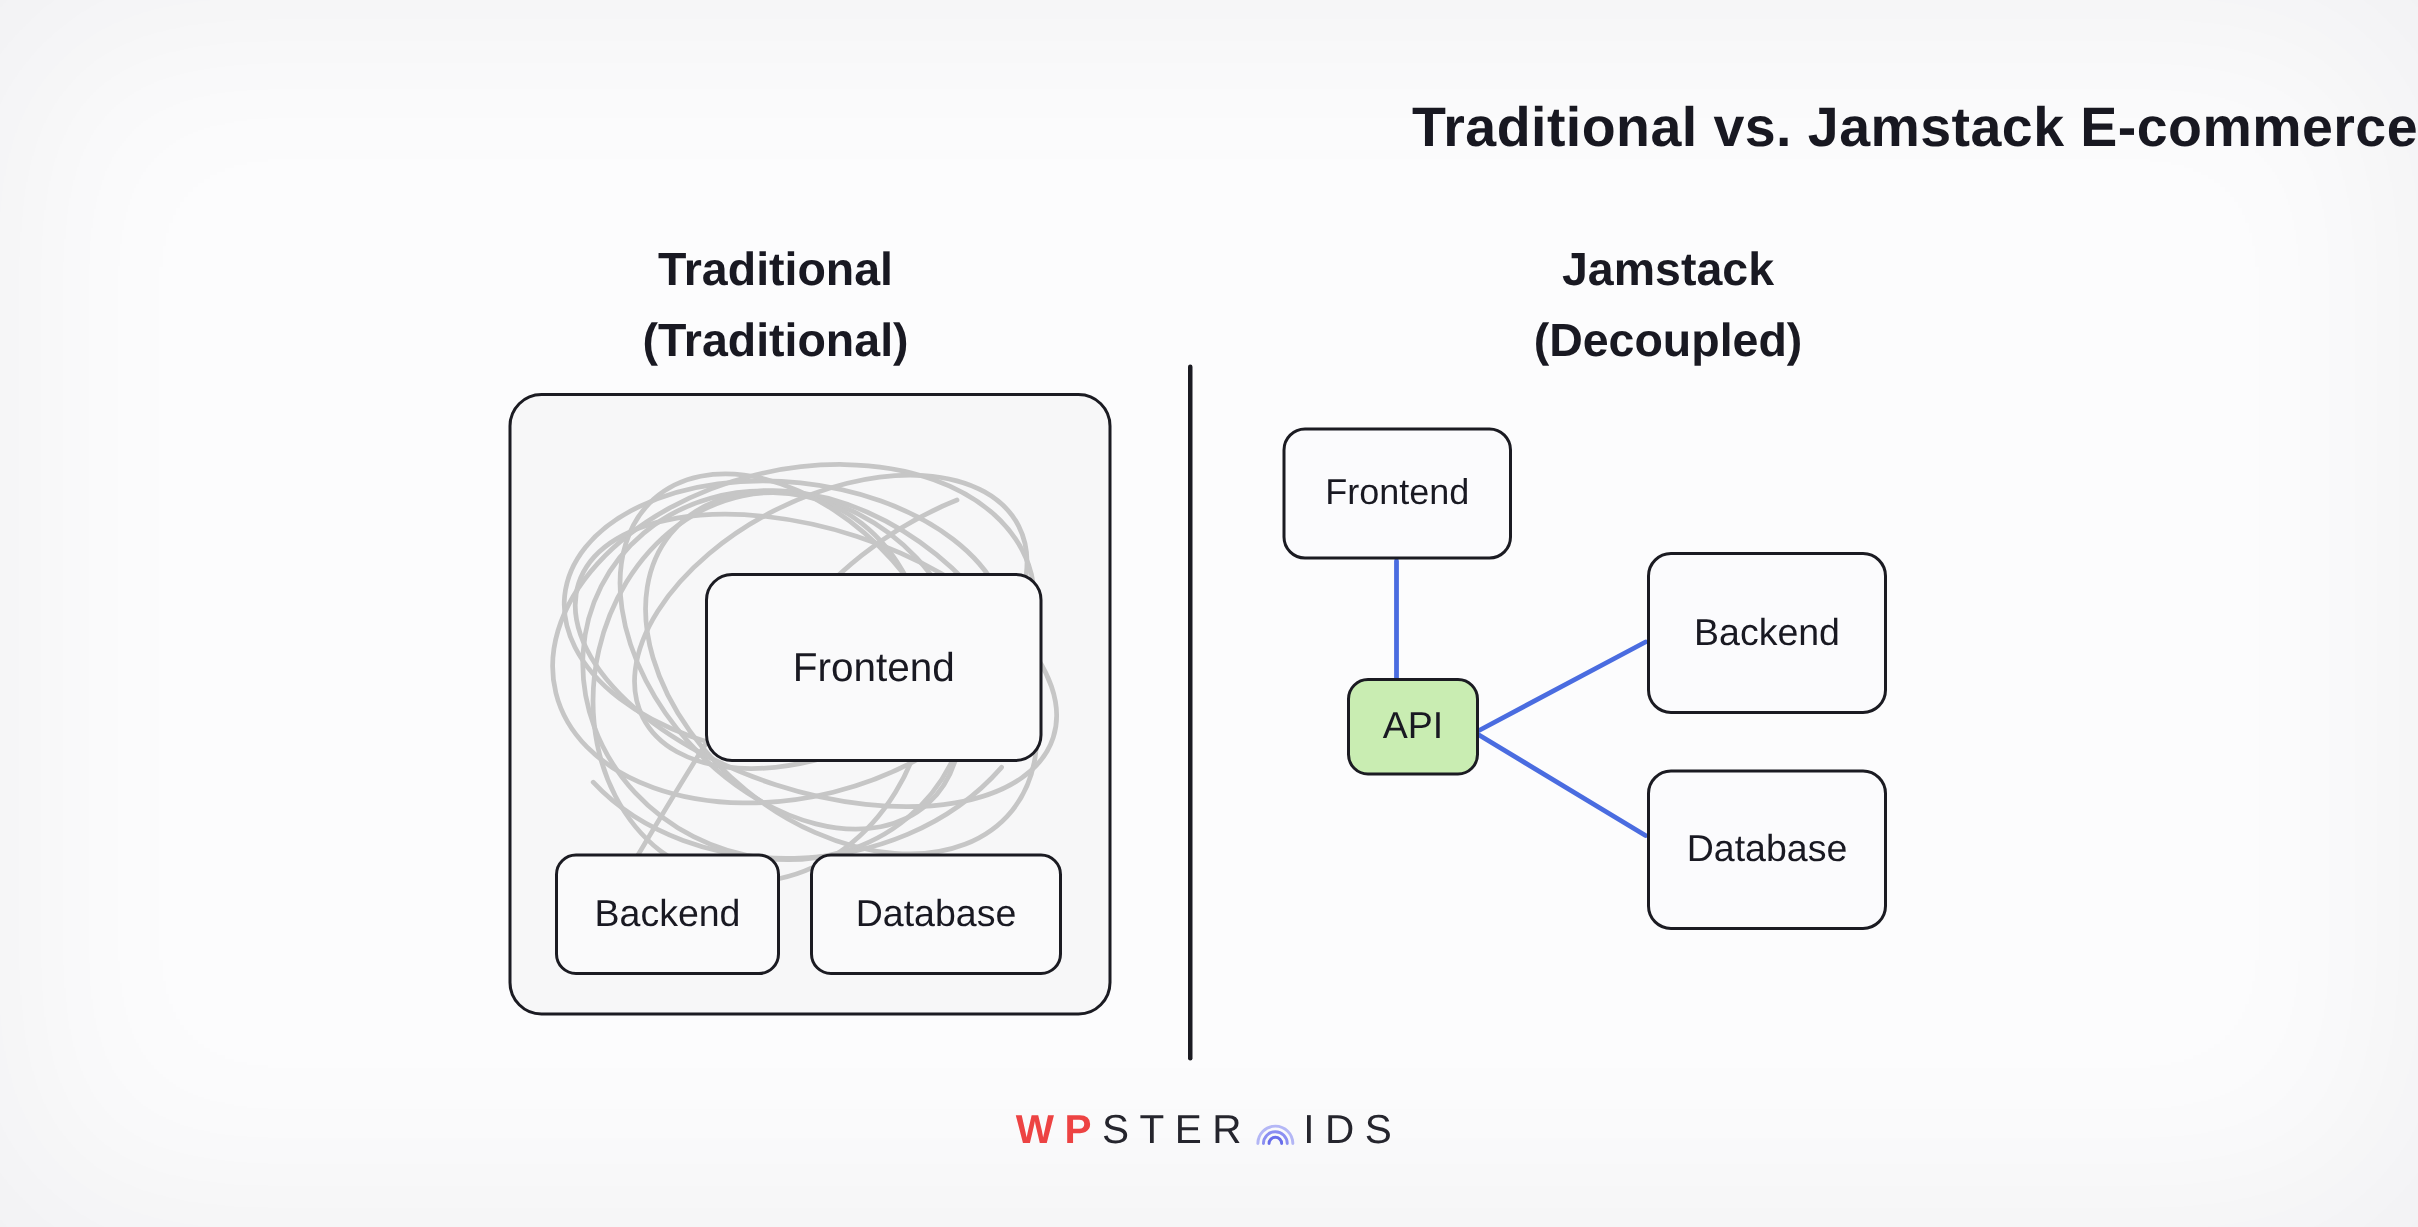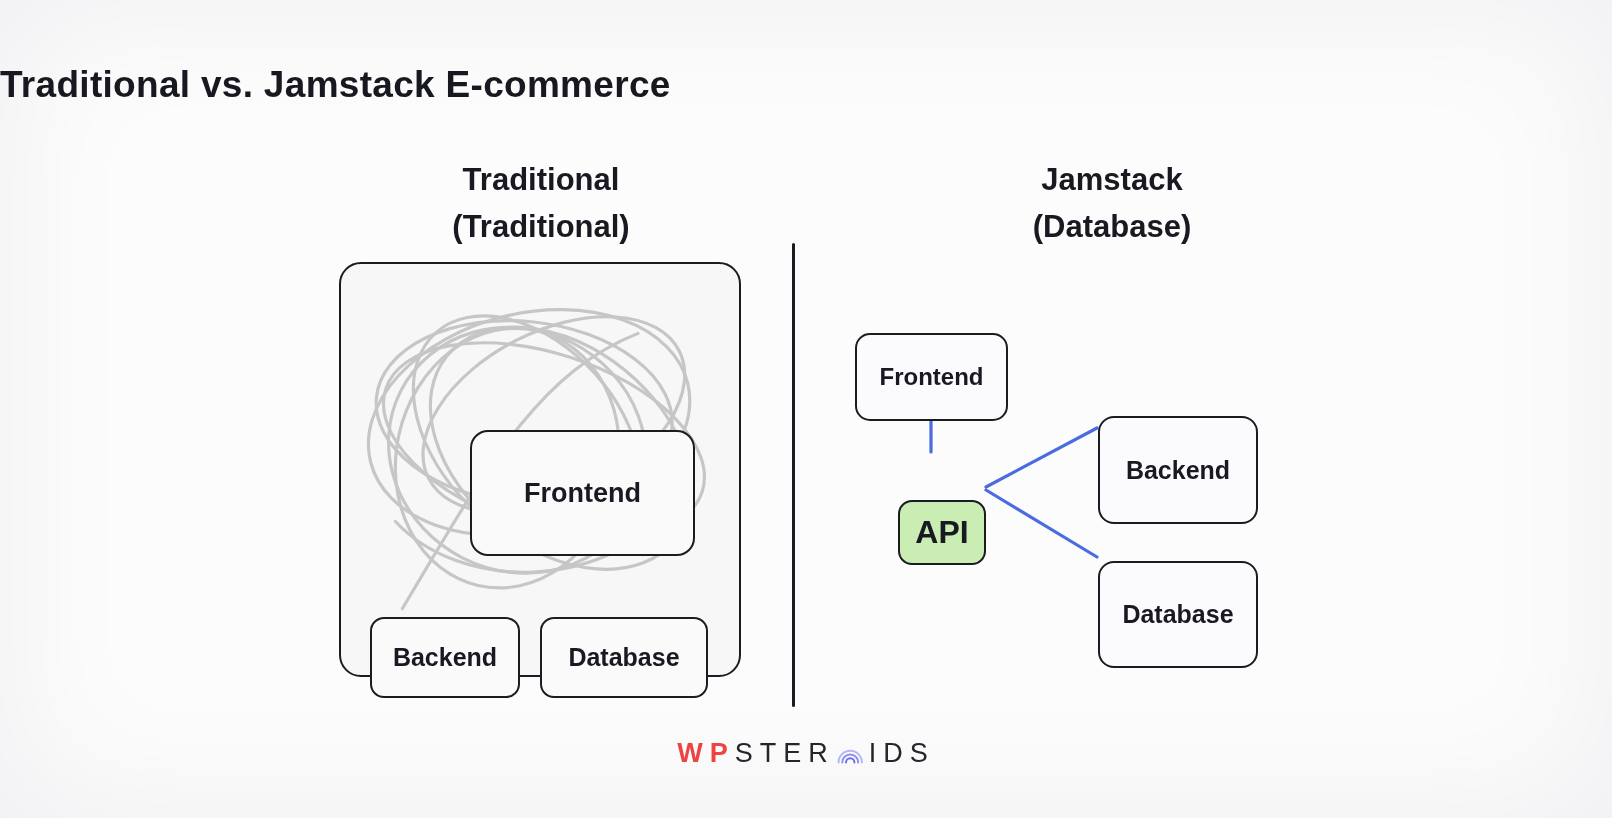--- a/index.html
+++ b/index.html
@@ -10,50 +10,50 @@
   }
   html,body{margin:0;padding:0;}
   body{
     width:1612px;height:818px;overflow:hidden;position:relative;
     background:var(--background);
     font-family:"Liberation Sans",sans-serif;color:var(--text-dark);
   }
   body::after{content:"";position:absolute;inset:0;pointer-events:none;
     box-shadow:inset 0 0 150px rgba(20,20,40,.055);}
   .title{
-    position:absolute;top:64px;left:0;width:100%;margin:0;text-align:left;
+    position:absolute;top:64px;left:0;width:100%;margin:0;text-align:right;
     font-size:37px;font-weight:700;letter-spacing:.3px;color:var(--text-dark);
   }
   .col-heading{
     position:absolute;top:156px;transform:translateX(-50%);text-align:center;
     font-size:31px;font-weight:700;line-height:47px;color:var(--text-dark);white-space:nowrap;
   }
-  .col-heading.left{left:541px;}
+  .col-heading.left{left:517px;}
   .col-heading.right{left:1112px;}
   .divider{
     position:absolute;left:792px;top:243px;width:3px;height:464px;
     background:var(--border-dark);border-radius:2px;
   }
   .mono-box{
     position:absolute;left:339px;top:262px;width:402px;height:415px;
     background:var(--panel-fill);border:2.5px solid var(--border-dark);
     border-radius:22px;box-sizing:border-box;
   }
   .scribble{position:absolute;left:0;top:0;width:100%;height:100%;}
   .scribble *{fill:none;stroke:var(--scribble-gray);stroke-width:3.2;stroke-linecap:round;}
   .node{
     position:absolute;display:flex;align-items:center;justify-content:center;
     background:var(--node-fill);border:2.5px solid var(--border-dark);
-    box-sizing:border-box;font-weight:700;color:var(--text-dark);margin-top:48px;
+    box-sizing:border-box;font-weight:400;color:var(--text-dark);
   }
   .l-frontend{left:470px;top:382px;width:225px;height:126px;border-radius:18px;font-size:27px;}
   .l-backend {left:370px;top:569px;width:150px;height:81px;border-radius:14px;font-size:25px;}
   .l-database{left:540px;top:569px;width:168px;height:81px;border-radius:14px;font-size:25px;}
   .r-frontend{left:855px;top:285px;width:153px;height:88px;border-radius:15px;font-size:24px;background:#fbfbfd;}
-  .api-node  {left:898px;top:452px;width:88px;height:65px;border-radius:14px;font-size:32px;background:var(--api-green);}
+  .api-node  {left:898px;top:452px;width:88px;height:65px;border-radius:14px;font-size:25px;background:var(--api-green);}
   .r-backend {left:1098px;top:368px;width:160px;height:108px;border-radius:16px;font-size:25px;background:#fbfbfd;}
   .r-database{left:1098px;top:513px;width:160px;height:107px;border-radius:16px;font-size:25px;background:#fbfbfd;}
   .connectors{position:absolute;left:0;top:0;width:1612px;height:818px;pointer-events:none;}
   .connectors line{stroke:var(--connector-blue);stroke-width:3.2;stroke-linecap:round;}
   .logo{
     position:absolute;left:806px;top:738px;transform:translateX(-50%);
     display:flex;align-items:flex-end;white-space:nowrap;
     font-size:27px;letter-spacing:7px;color:#26262e;
   }
   .logo .wp{font-weight:800;color:#ef4444;}
@@ -71,21 +71,21 @@
 
   <h1 class="title">Traditional vs. Jamstack E-commerce</h1>
 
   <div class="col-heading left">
     <div>Traditional</div>
     <div>(Traditional)</div>
   </div>
 
   <div class="col-heading right">
     <div>Jamstack</div>
-    <div>(Database)</div>
+    <div>(Decoupled)</div>
   </div>
 
   <div class="divider"></div>
 
   <div class="mono-box">
     <svg class="scribble" viewBox="0 0 402 415" aria-hidden="true">
       <ellipse cx="190" cy="160" rx="165" ry="110" transform="rotate(-14 190 160)"></ellipse>
       <ellipse cx="185" cy="150" rx="150" ry="92" transform="rotate(6 185 150)"></ellipse>
       <ellipse cx="178" cy="188" rx="132" ry="122" transform="rotate(27 178 188)"></ellipse>
       <ellipse cx="215" cy="152" rx="142" ry="84" transform="rotate(-27 215 152)"></ellipse>

